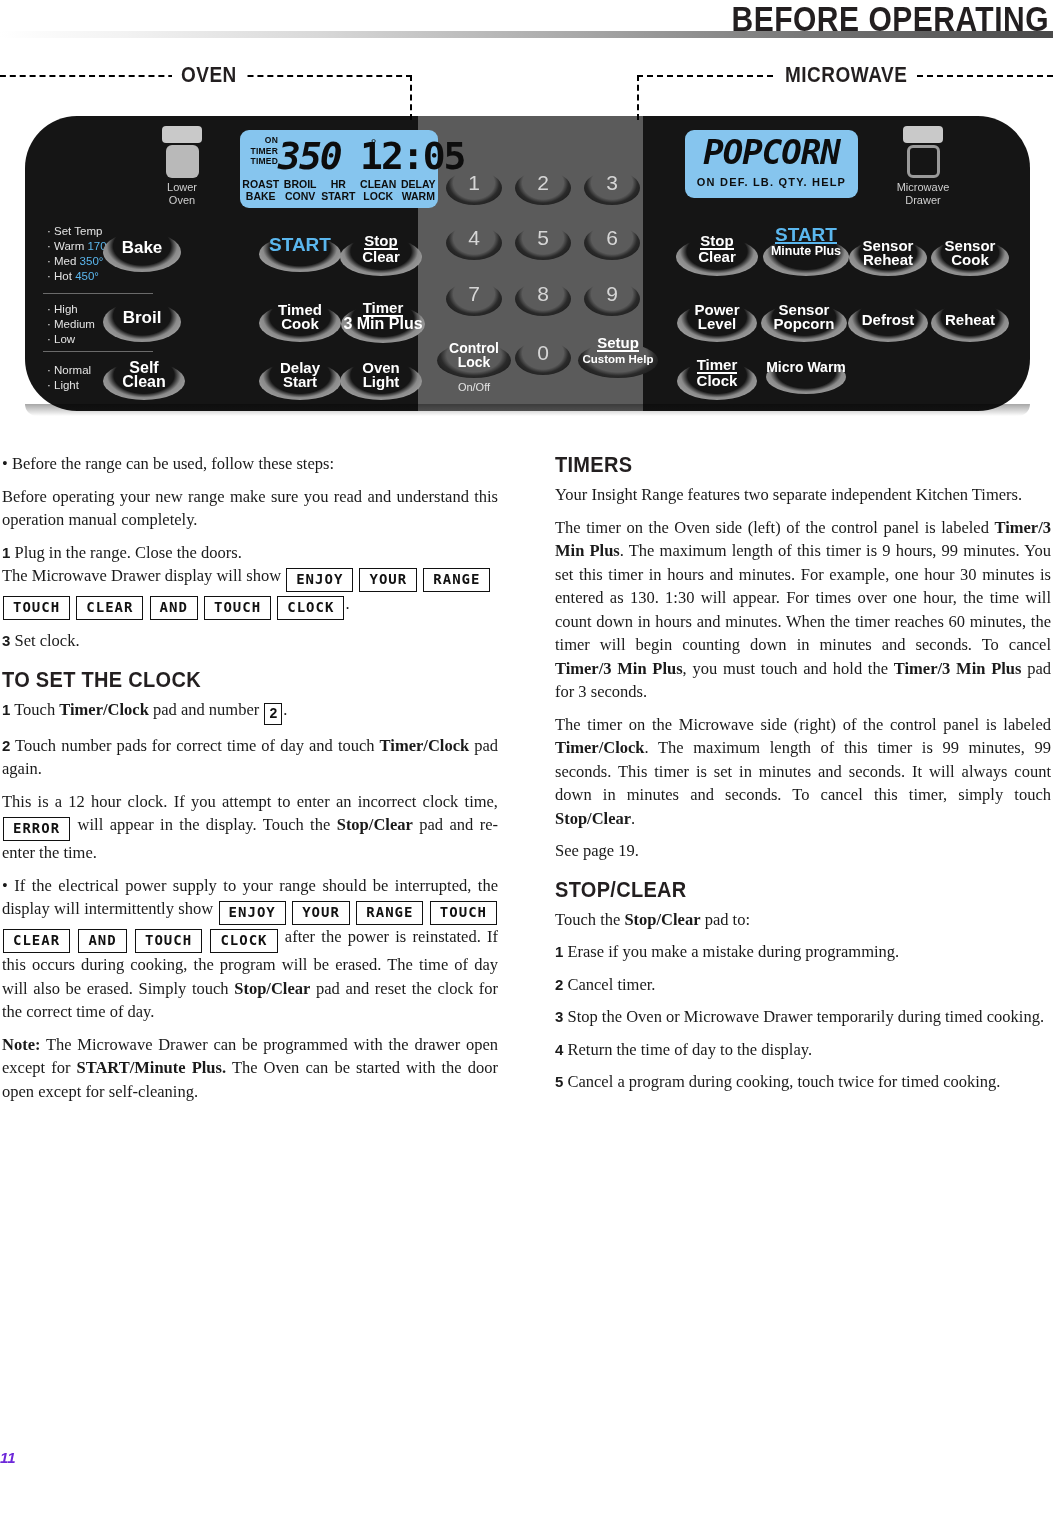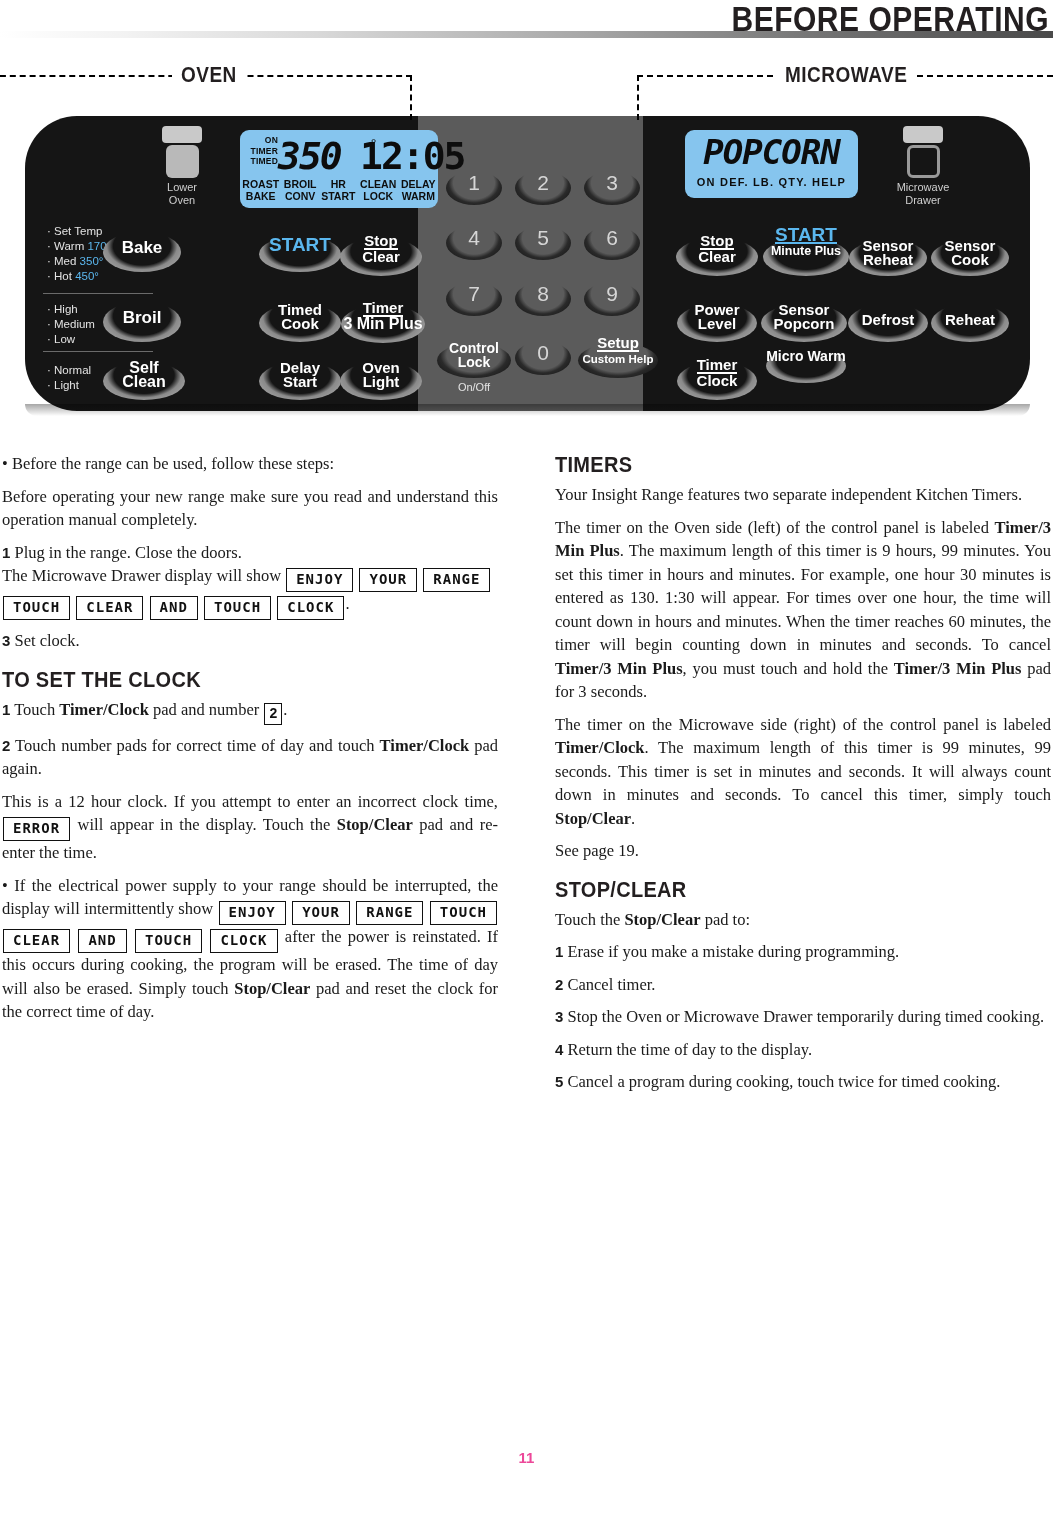--- a/index.html
+++ b/index.html
@@ -181,22 +181,22 @@
     padding:2px 9px 3px 9px;
     line-height:17px;
     vertical-align:-3px;
     color:#111; background:#fff;
     margin:0 1px;
   }
   .lcdbox.blank { min-width:62px; text-align:center; letter-spacing:0; }
   .lcdbox.small { padding:1px 4px 2px 4px; font-family:"Liberation Sans", sans-serif; font-size:14px; letter-spacing:0; }
 
   .page-num {
-    position:absolute; left:0; top:1449px; width:1053px; text-align:center;
-    font-family:"Liberation Sans", sans-serif; font-weight:bold; font-size:15px; color:#ec4899;
+    position:absolute; left:0; top:1449px; width:1053px; 
+    font-family:"Liberation Sans", sans-serif; font-weight:bold; font-size:15px; color:#6d28d9;font-style:italic;
   }
 </style>
 </head>
 <body>
 
 <div class="page-header">
   <div class="header-title">BEFORE OPERATING</div>
   <div class="header-rule"></div>
 </div>
 
@@ -439,21 +439,21 @@
         </div>
     </div>
 
     <div class="pad" style="left:651px; top:238px; width:82px; height:46px; font-size:15px; padding-top:4px;">
       <div class="oval" style="top:8px; width:80px; height:38px;"></div>
       <div class="txt">
         <span class="l1"><span class="underline">Timer</span></span>
         <span class="l2">Clock</span>
       </div>
     </div>
-    <div class="pad" style="left:735px; top:227px; width:92px; height:42px; font-size:14px; padding-top:6px;">
+    <div class="pad" style="left:735px; top:238px; width:92px; height:42px; font-size:14px; padding-top:6px;">
       <div class="oval" style="top:6px; width:80px; height:34px;"></div>
       <div class="txt">
           <span class="l1">Micro Warm</span>
         </div>
     </div>
 
   </div>
   <div class="panel-shadow"></div>
 </div>
 
@@ -516,20 +516,26 @@
     <span class="lcdbox">TOUCH</span>
     <span class="lcdbox">CLEAR</span>
     <span class="lcdbox">AND</span>
     <span class="lcdbox">TOUCH</span>
     <span class="lcdbox">CLOCK</span>
     <span>after the power is reinstated. If this occurs during cooking, the program will be erased. The time of day will also be erased. Simply touch</span>
     <span class="bld">Stop/Clear</span>
     <span>pad and reset the clock for the correct time of day.</span>
   </p>
 
+  <p class="body">
+    <span class="bld">Note:</span>
+    <span>The Microwave Drawer can be programmed with the drawer open except for</span>
+    <span class="bld">START/Minute Plus.</span>
+    <span>The Oven can be started with the door open except for self-cleaning.</span>
+  </p>
 
 </div>
 
 <div class="col col-right">
 
   <h2 class="sec-h">TIMERS</h2>
 
   <p class="body">Your Insight Range features two separate independent Kitchen Timers.</p>
 
   <p class="body">

